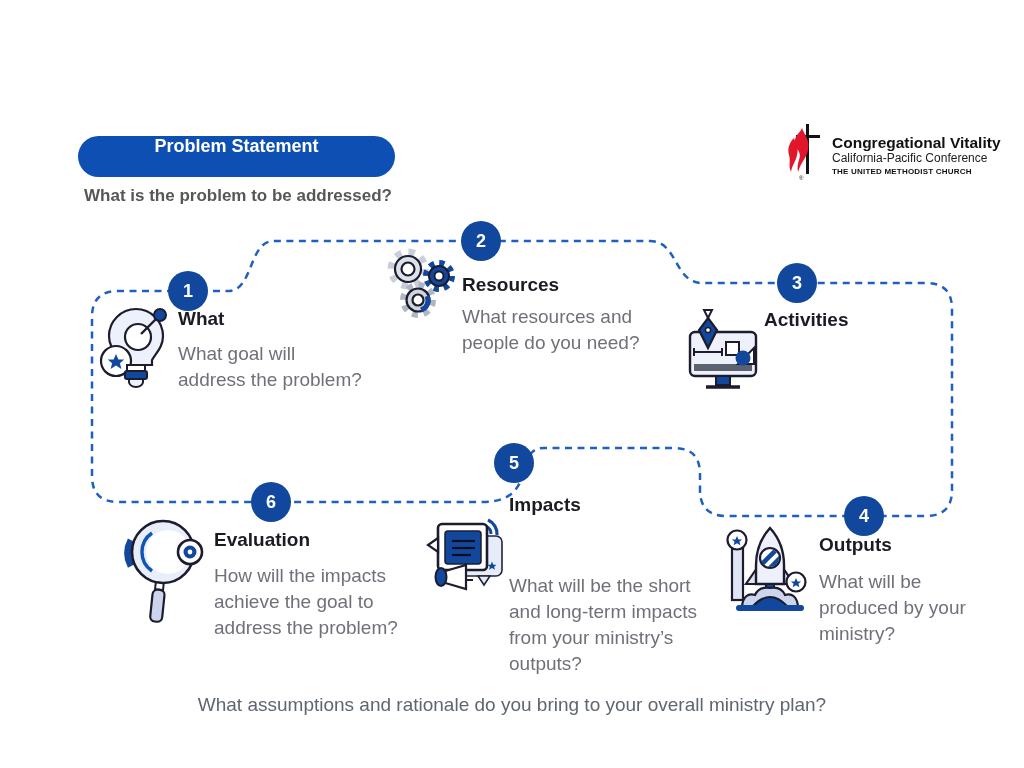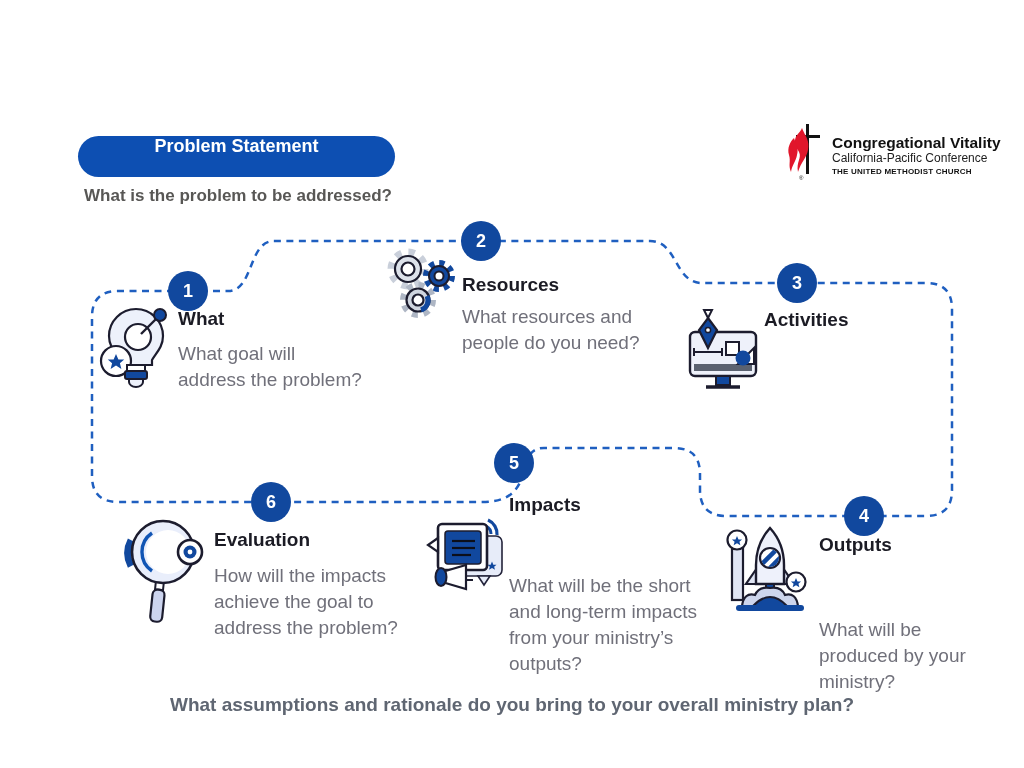--- a/index.html
+++ b/index.html
@@ -33,21 +33,21 @@
              font-size:18px;font-weight:bold;z-index:5;}
 
   
   .step-icon{position:absolute;z-index:4;}
   .step-title{position:absolute;font-size:19px;font-weight:bold;color:#1b1b24;z-index:4;}
   .step-desc{position:absolute;font-size:19px;color:#70707a;line-height:26px;
              white-space:pre-line;z-index:4;}
 
   
   .footer-q{position:absolute;left:0;top:694px;width:1024px;text-align:center;
-            font-size:19px;font-weight:bold;color:#5f6672;}
+            font-size:19px;font-weight:normal;color:#5f6672;}
 </style>
 </head>
 <body>
 
 <div id="canvas">
 
 
   <div class="pill">
     <span>Problem Statement</span>
   </div>
@@ -158,21 +158,21 @@
     <rect x="44" y="62" width="8" height="9" fill="#11489e" stroke="#1c1c2e" stroke-width="2"></rect>
     <path d="M20,84 Q22,70 33,73 Q37,64 48,66 Q59,64 63,73 Q74,70 76,84 Z" fill="#cdd5ec" stroke="#1c1c2e" stroke-width="2.2"></path>
     <path d="M31,84 Q48,66 65,84 Z" fill="#11489e" stroke="#1c1c2e" stroke-width="2"></path>
     <rect x="14" y="83" width="68" height="6" rx="3" fill="#11489e"></rect>
     <circle cx="15" cy="18" r="9.5" fill="#fff" stroke="#1c1c2e" stroke-width="2.2"></circle>
     <polygon points="0,-8 2.4,-2.5 8.2,-2.5 3.9,1.2 5.4,7 0,3.6 -5.4,7 -3.9,1.2 -8.2,-2.5 -2.4,-2.5" transform="translate(15,19) scale(0.62)" fill="#11489e"></polygon>
     <circle cx="74" cy="60" r="9.5" fill="#fff" stroke="#1c1c2e" stroke-width="2.2"></circle>
     <polygon points="0,-8 2.4,-2.5 8.2,-2.5 3.9,1.2 5.4,7 0,3.6 -5.4,7 -3.9,1.2 -8.2,-2.5 -2.4,-2.5" transform="translate(74,61) scale(0.62)" fill="#11489e"></polygon>
   </svg>
   <div class="step-title" style="left:819px;top:534px;">Outputs</div>
-  <div class="step-desc" style="left:819px;top:569px;margin-top:48px;">What will be
+  <div class="step-desc" style="left:819px;top:569px;">What will be
 produced by your
 ministry?</div>
 
   <svg class="step-icon" style="left:426px;top:506px;" width="90" height="90" viewBox="0 0 90 90">
     <path d="M62,14 A15,15 0 0 1 71,29" fill="none" stroke="#11489e" stroke-width="3.2"></path>
     <path d="M60,20 A9,9 0 0 1 65,28" fill="none" stroke="#11489e" stroke-width="3"></path>
     <rect x="32" y="30" width="44" height="40" rx="6" fill="#e7ecf9" stroke="#23233a" stroke-width="1.6"></rect>
     <polygon points="52,70 58,79 64,70" fill="#e7ecf9" stroke="#23233a" stroke-width="1.6"></polygon>
     <polygon points="0,-8 2.4,-2.5 8.2,-2.5 3.9,1.2 5.4,7 0,3.6 -5.4,7 -3.9,1.2 -8.2,-2.5 -2.4,-2.5" transform="translate(66,60) scale(0.55)" fill="#11489e"></polygon>
     <rect x="12" y="18" width="49" height="46" rx="4" fill="#fff" stroke="#1c1c2e" stroke-width="2.6"></rect>

